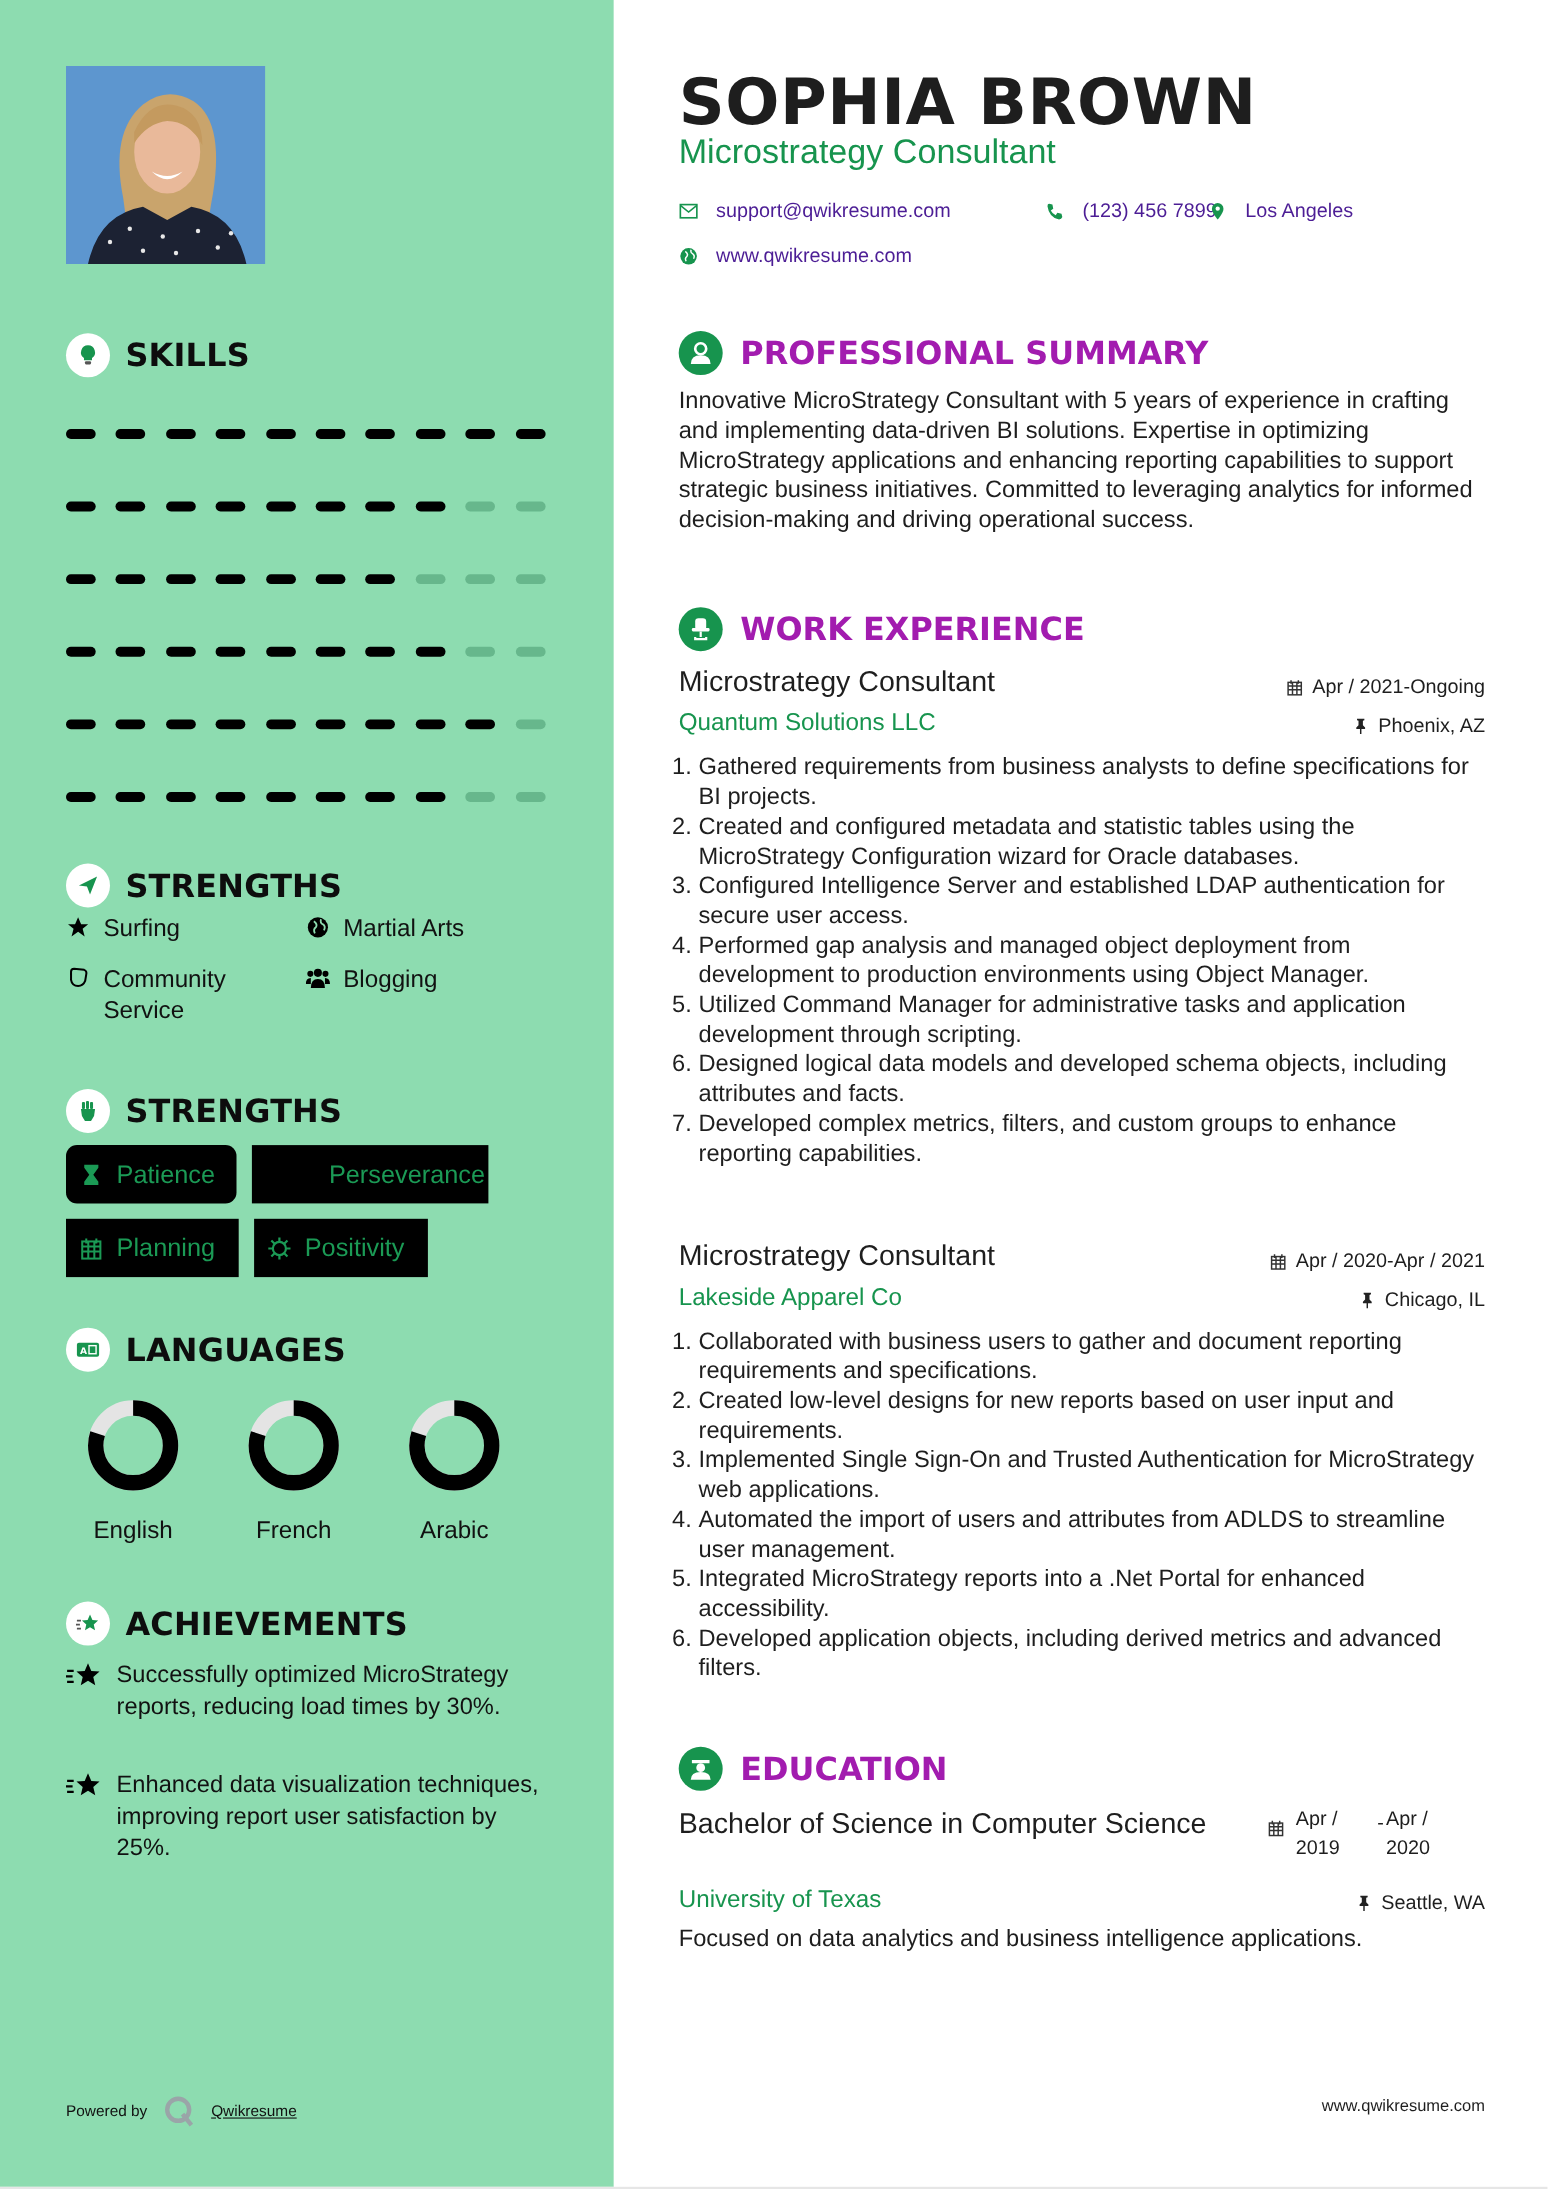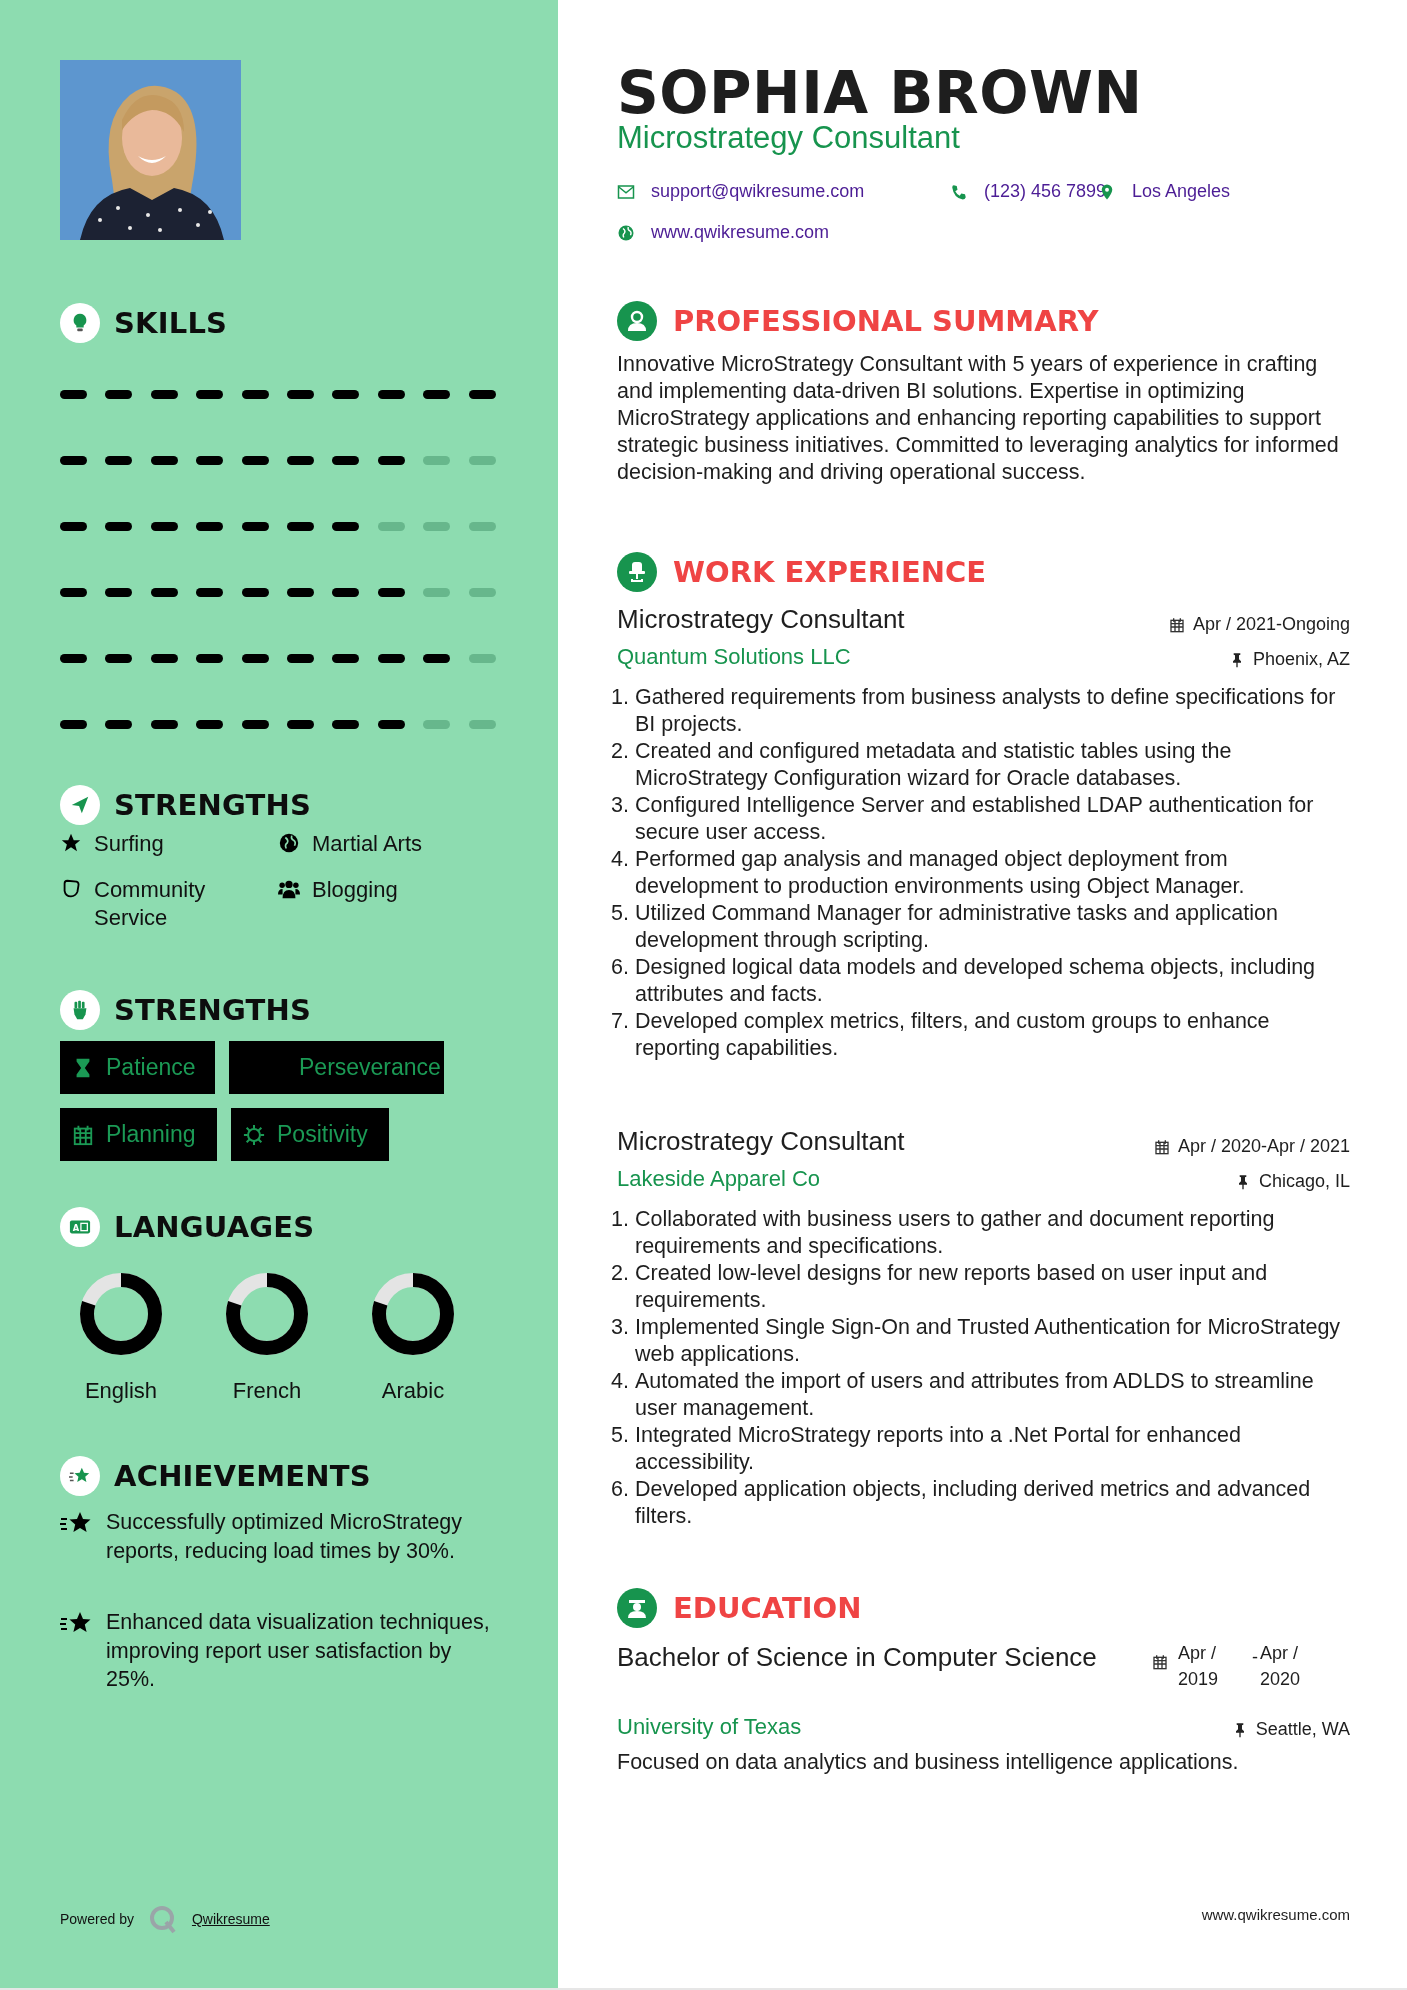--- a/index.html
+++ b/index.html
@@ -55,21 +55,21 @@
   
   .name { position: absolute; left: 617px; top: 58px; font-family: "DejaVu Sans", sans-serif; font-weight: bold; font-size: 58px; color: #1e1e1e; letter-spacing: 0.5px; line-height: 70px; }
   .role { position: absolute; left: 617px; top: 120px; font-size: 31px; color: #17944e; }
   .contact { position: absolute; display: flex; align-items: center; font-size: 18px; color: #4c1d95; }
   .contact svg { width: 18px; height: 18px; margin-right: 16px; }
 
   
   .m-head { position: absolute; left: 617px; display: flex; align-items: center; }
   .m-head .circ { width: 40px; height: 40px; border-radius: 50%; background: #17944e; display: flex; align-items: center; justify-content: center; margin-right: 16px; }
   .m-head .circ svg { width: 24px; height: 24px; }
-  .m-head .title { font-family: "DejaVu Sans", sans-serif; font-weight: bold; font-size: 29px; color: #ef4444; }
+  .m-head .title { font-family: "DejaVu Sans", sans-serif; font-weight: bold; font-size: 29px; color: #a21caf; }
 
   .para { position: absolute; left: 617px; width: 735px; font-size: 21.5px; line-height: 27px; color: #1e1e1e; }
 
   .job-title { position: absolute; left: 617px; font-size: 26px; color: #1e1e1e; }
   .company { position: absolute; left: 617px; font-size: 22px; color: #17944e; }
   .meta { position: absolute; right: 57px; display: flex; align-items: center; font-size: 18px; color: #1e1e1e; }
   .meta svg { width: 16px; height: 16px; margin-right: 8px; }
 
   ol.duties { position: absolute; left: 611px; width: 745px; list-style: none; }
   ol.duties li { font-size: 21.5px; line-height: 27px; color: #1e1e1e; padding-left: 24px; position: relative; }
@@ -259,21 +259,21 @@
         <svg viewBox="0 0 24 24">
             <rect x="6" y="3" width="3" height="7" rx="1" fill="#17944e"></rect>
             <rect x="10" y="2" width="3" height="8" rx="1" fill="#17944e"></rect>
             <rect x="14" y="3" width="3" height="7" rx="1" fill="#17944e"></rect>
             <path d="M5 10 L19 10 L18 17 L15 22 L9 22 L6 17 Z" fill="#17944e"></path>
           </svg>
       </div>
       <span class="title">STRENGTHS</span>
     </div>
 
-    <div class="badge" style="left:60px; top:1041px; width:155px;">
+    <div class="badge" style="left:60px; top:1041px; width:155px;border-radius:10px;">
       <svg viewBox="0 0 24 24">
           <path d="M5 2h14v3l-5 7 5 7v3H5v-3l5-7-5-7z" fill="#1b9a55"></path>
         </svg>
       <span>Patience</span>
     </div>
     <div class="badge" style="left:229px; top:1041px; width:215px;gap:46px;">
       <svg viewBox="0 0 24 24">
           <path d="M8 3h3v18H2z M13 3h3l6 18h-9z" fill="#1b9a55"></path>
         </svg>
       <span>Perseverance</span>

